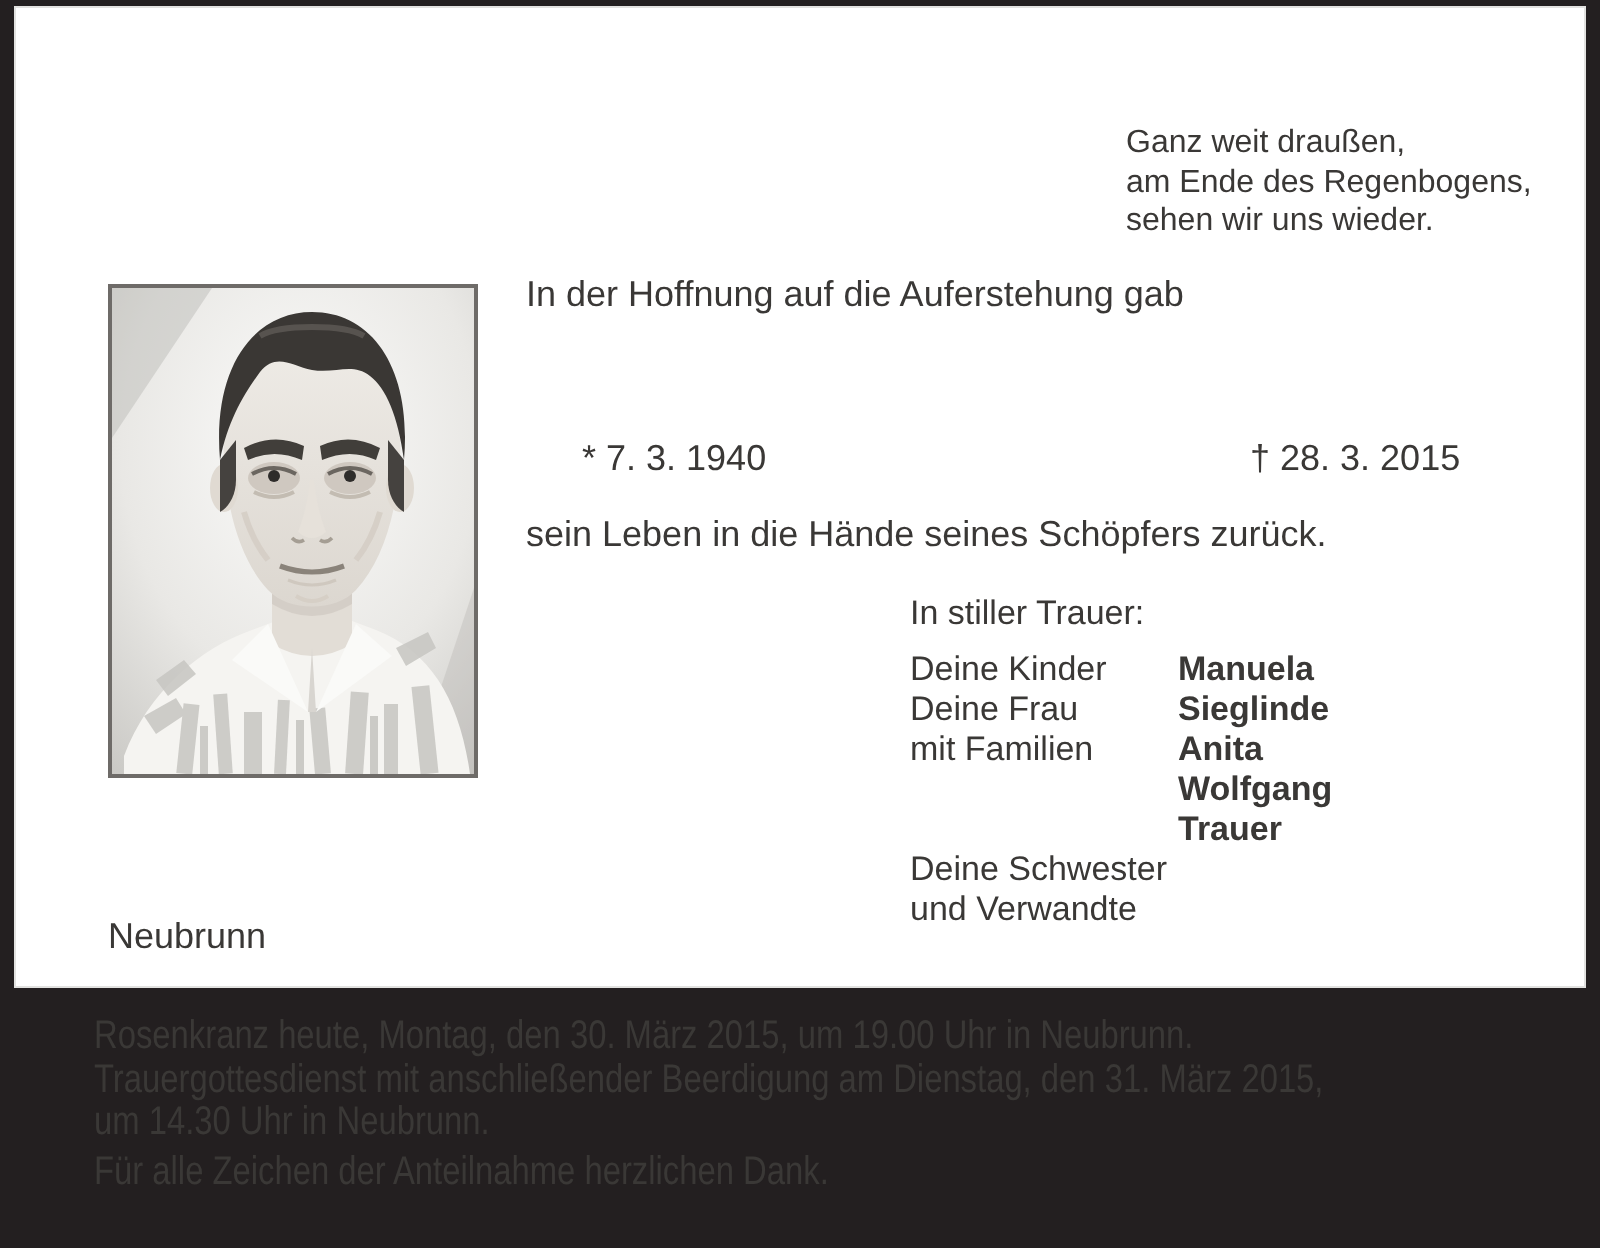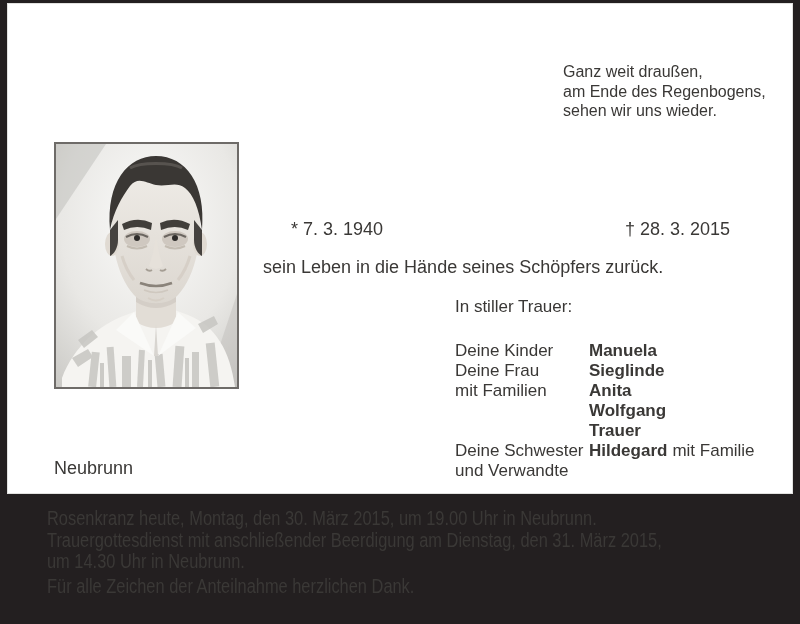--- a/index.html
+++ b/index.html
@@ -34,21 +34,21 @@
   .deceased{
     position:absolute;left:280px;top:157px;margin:0;
     font-size:50px;line-height:58px;font-weight:400;
     letter-spacing:-0.5px;color:var(--title-ink,#2e2c2a);
     white-space:nowrap;
   }
   .birth{position:absolute;left:284px;top:216px;font-size:18px;}
   .death{position:absolute;left:618px;top:216px;font-size:18px;}
   .closing{position:absolute;left:256px;top:254px;font-size:18px;}
   .mourning{position:absolute;left:448px;top:294px;font-size:17px;line-height:20px;}
-  .mourning-heading{margin-bottom:24px;}
+  .mourning-heading{margin-bottom:8px;}
   .m-row{display:flex;}
   .m-label{width:134px;flex:0 0 134px;}
   .m-name{font-weight:700;}
   .m-after{font-weight:400;margin-left:5px;}
   .relatives{margin-top:0;}
   .place{position:absolute;left:47px;top:455px;font-size:18px;}
   .footer{position:absolute;left:40px;top:505px;font-size:20px;line-height:21.5px;}
   .cond{transform:scaleX(0.82);transform-origin:0 50%;white-space:nowrap;}
   .thanks{margin-top:3px;}
 </style>
@@ -136,20 +136,21 @@
 
         <path d="M84,139 Q100,145 116,139" stroke="#8a837a" stroke-width="2.6" fill="none"></path>
         <path d="M88,146 Q100,151 112,146" stroke="#cfc8bf" stroke-width="1.6" fill="none"></path>
 
         <path d="M66,112 Q70,126 78,136" stroke="#d3ccc3" stroke-width="3" fill="none" opacity="0.8"></path>
         <path d="M134,112 Q130,126 122,136" stroke="#d3ccc3" stroke-width="3" fill="none" opacity="0.8"></path>
         <path d="M92,154 Q100,159 108,154" stroke="#d6cfc6" stroke-width="2" fill="none"></path>
       </svg>
     </figure>
 
+    <div class="intro">In der Hoffnung auf die Auferstehung gab</div>
 
 
     <div class="birth">* 7. 3. 1940</div>
     <div class="death">† 28. 3. 2015</div>
 
     <div class="closing">sein Leben in die Hände seines Schöpfers zurück.</div>
 
     <div class="mourning">
       <div class="mourning-heading">In stiller Trauer:</div>
 
@@ -169,23 +170,20 @@
         <span class="m-label"></span>
         <span class="m-name">Wolfgang</span>
       </div>
       <div class="m-row">
         <span class="m-label"></span>
         <span class="m-name">Trauer</span>
       </div>
 
       <div class="m-row">
         <span class="m-label">Deine Schwester</span>
-        <span>
-          <span class="m-name">Hildegard</span><span class="m-after">mit Familie</span>
-        </span>
       </div>
       <div class="relatives">und Verwandte</div>
     </div>
 
     <div class="place">Neubrunn</div>
 
     <div class="footer">
       <div class="cond">Rosenkranz heute, Montag, den 30. März 2015, um 19.00 Uhr in Neubrunn.</div>
       <div class="cond">Trauergottesdienst mit anschließender Beerdigung am Dienstag, den 31. März 2015,</div>
       <div class="cond">um 14.30 Uhr in Neubrunn.</div>

